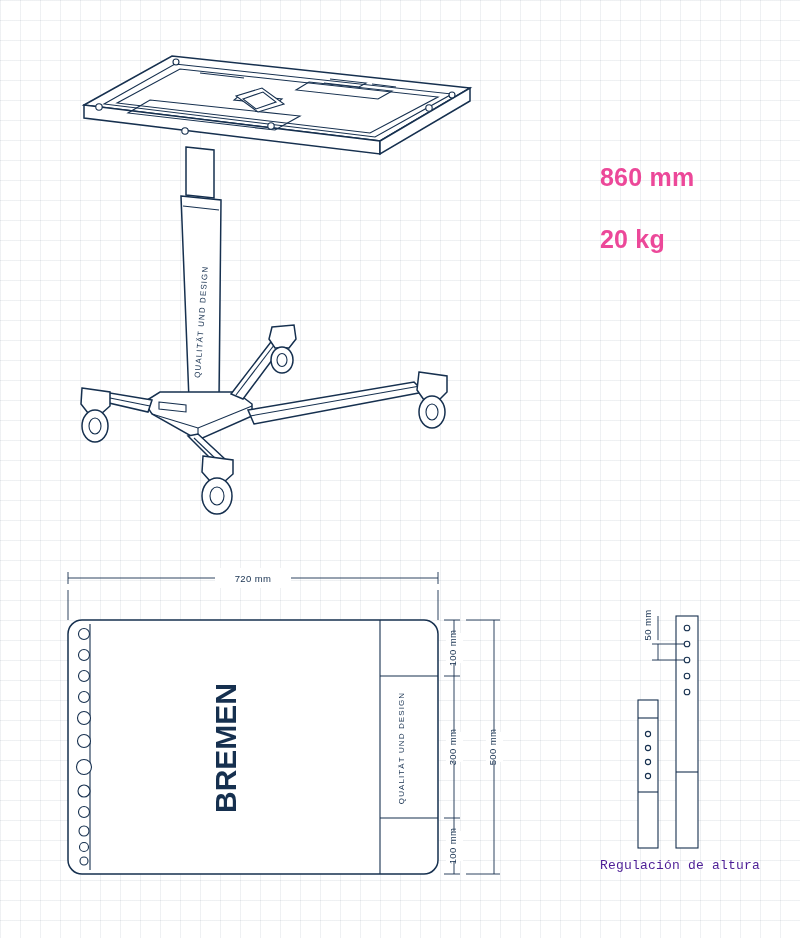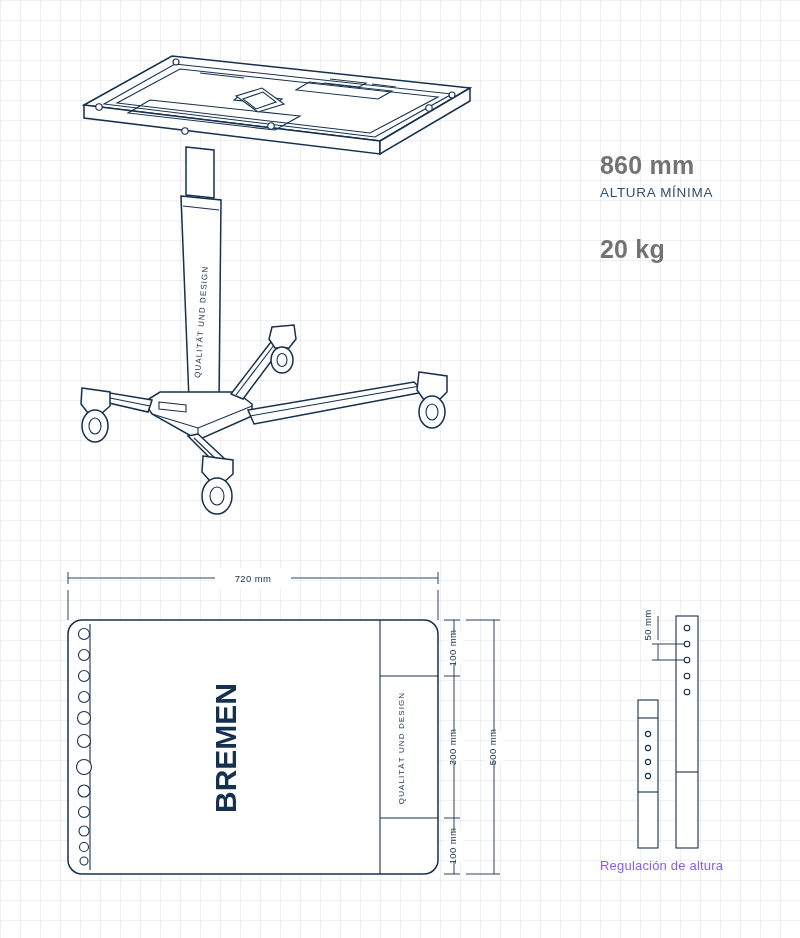--- a/index.html
+++ b/index.html
@@ -31,38 +31,40 @@
     left: 600px;
     top: 152px;
     width: 190px;
   }
   .spec { margin-bottom: 34px; }
   .spec-value {
     font-size: 25px;
     font-weight: bold;
     letter-spacing: 0.2px;
     line-height: 1.1;
-    color: #737373;
+    color: #ec4899;
+    margin-top: 12px;
   }
   .spec-label {
     font-size: 13.5px;
     letter-spacing: 0.7px;
     line-height: 1.35;
     color: #33506e;
     margin-top: 4px;
   }
 
   
   .caption-reg {
     position: absolute;
     left: 600px;
     top: 858px;
     font-size: 13px;
-    color: #8b5cf6;
+    color: #4c1d95;
     letter-spacing: 0.2px;
+    font-family: Liberation Mono, monospace;
   }
 
   svg { display: block; }
   .ln-thin { fill: none; stroke: #16304f; stroke-width: 1.1; }
   .fillw { fill: #ffffff; stroke: #16304f; stroke-width: 1.5; }
   .fillw-thin { fill: #ffffff; stroke: #16304f; stroke-width: 1.1; }
   .dim { fill: none; stroke: #16304f; stroke-width: 0.9; }
   .dimtxt { font-family: "Liberation Sans", sans-serif; font-size: 9.5px; fill: #16304f; letter-spacing: 0.4px; }
   .brand { font-family: "Liberation Sans", sans-serif; font-weight: bold; fill: #16304f; }
   .smallbrand { font-family: "Liberation Sans", sans-serif; font-size: 8px; fill: #16304f; letter-spacing: 1.1px; }
@@ -240,20 +242,19 @@
       <path d="M658,616 L658,640"></path>
     </g>
     <rect x="641" y="608" width="16" height="34" fill="#ffffff"></rect>
     <text class="dimtxt" transform="translate(651,625) rotate(-90)" text-anchor="middle">50 mm</text>
   </g>
 </svg>
 
 <div class="specs">
   <div class="spec">
     <div class="spec-value">860 mm</div>
-    <div class="spec-label">ALTURA MÍNIMA</div>
   </div>
   <div class="spec">
     <div class="spec-value">20 kg</div>
   </div>
 </div>
 
 <div class="caption-reg">Regulación de altura</div>
 
 </body></html>

